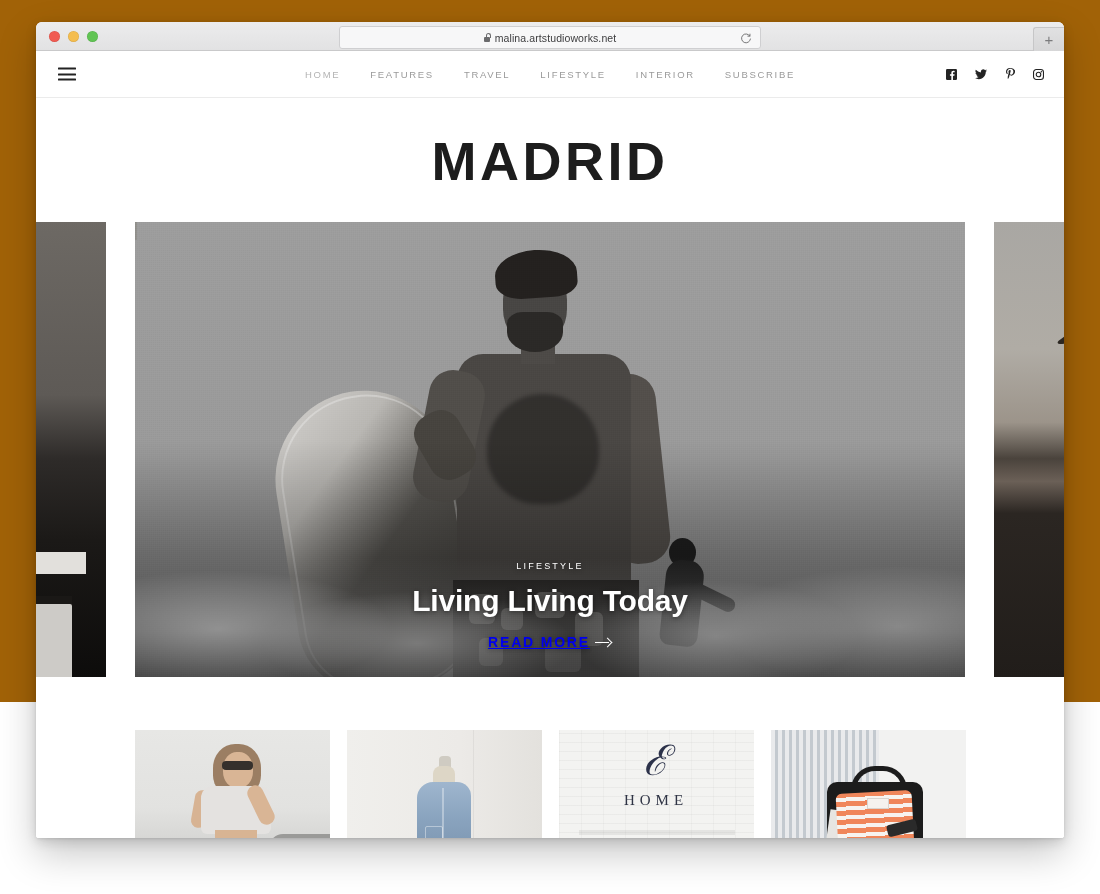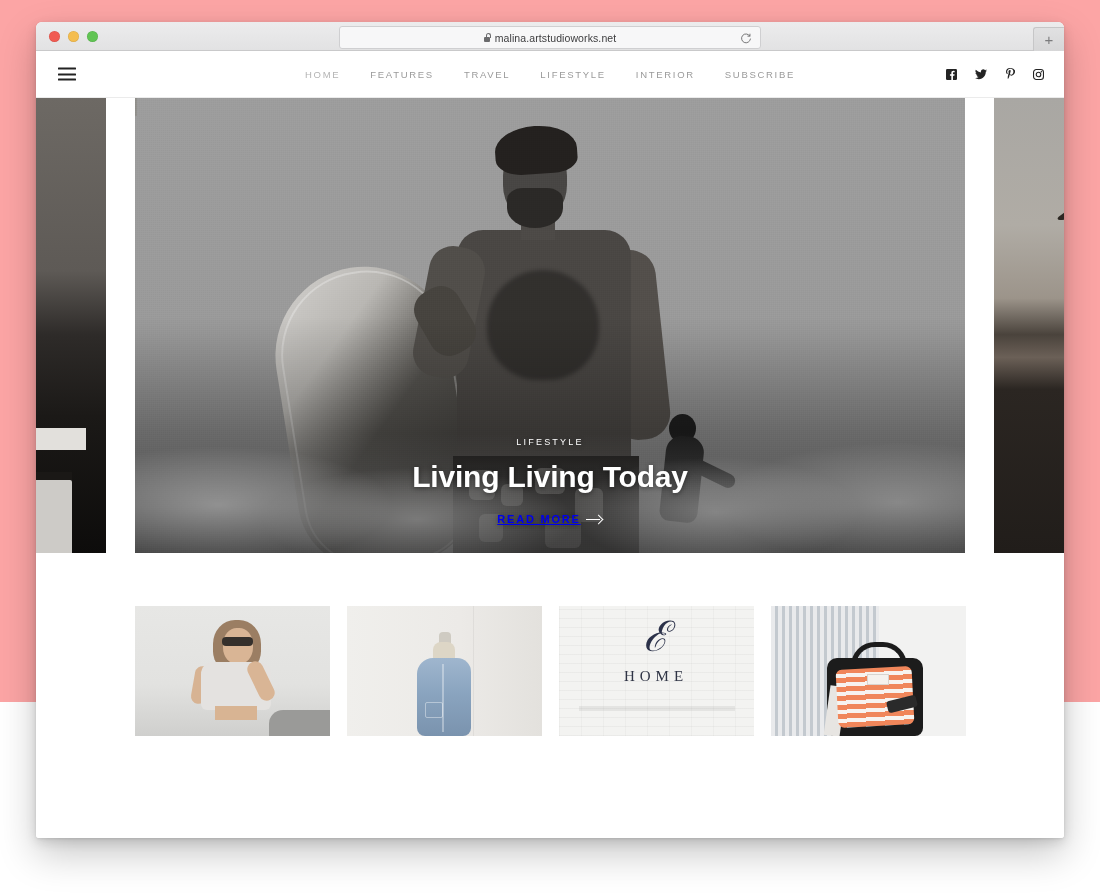--- a/index.html
+++ b/index.html
@@ -10,21 +10,21 @@
     overflow: hidden;
     background: #ffffff;
     font-family: "Liberation Sans", sans-serif;
   }
 
   
   .canvas {
     position: relative;
     width: 1100px;
     height: 702px;
-    background: #fca5a5;
+    background: #a16207;
   }
 
   
   .browser-window {
     position: absolute;
     left: 36px;
     top: 22px;
     width: 1028px;
     height: 816px;
     background: #ffffff;
@@ -460,21 +460,21 @@
     font-size: 30px;
     font-weight: 700;
     letter-spacing: -0.2px;
     margin: 0 0 16px;
     line-height: 1.1;
   }
   .hero-readmore {
     display: inline-flex;
     align-items: center;
     gap: 5px;
-    font-size: 11px;
+    font-size: 14px;
     letter-spacing: 1.8px;
     text-transform: uppercase;
     font-weight: 600;
   }
   .arrow-right {
     display: inline-block;
     width: 17px;
     height: 9px;
     position: relative;
   }
@@ -711,20 +711,23 @@
           <span>
             <svg width="11" height="11" viewBox="0 0 12 12">
                 <rect x="0.6" y="0.6" width="10.8" height="10.8" rx="3" fill="none" stroke="#242424" stroke-width="1.2"></rect>
                 <circle cx="6" cy="6" r="2.5" fill="none" stroke="#242424" stroke-width="1.2"></circle>
                 <circle cx="9.1" cy="2.9" r="0.8"></circle>
               </svg>
           </span>
         </div>
       </div>
 
+      <div class="site-title-wrap">
+        <h1 class="site-title">MADRID</h1>
+      </div>
 
       <div class="slider">
 
         <div class="slide-side left">
           <div class="interior-scene">
 
             <span class="lamp-shade"></span>
 
             <span class="desk"></span>
             <span class="drawer-line"></span>

